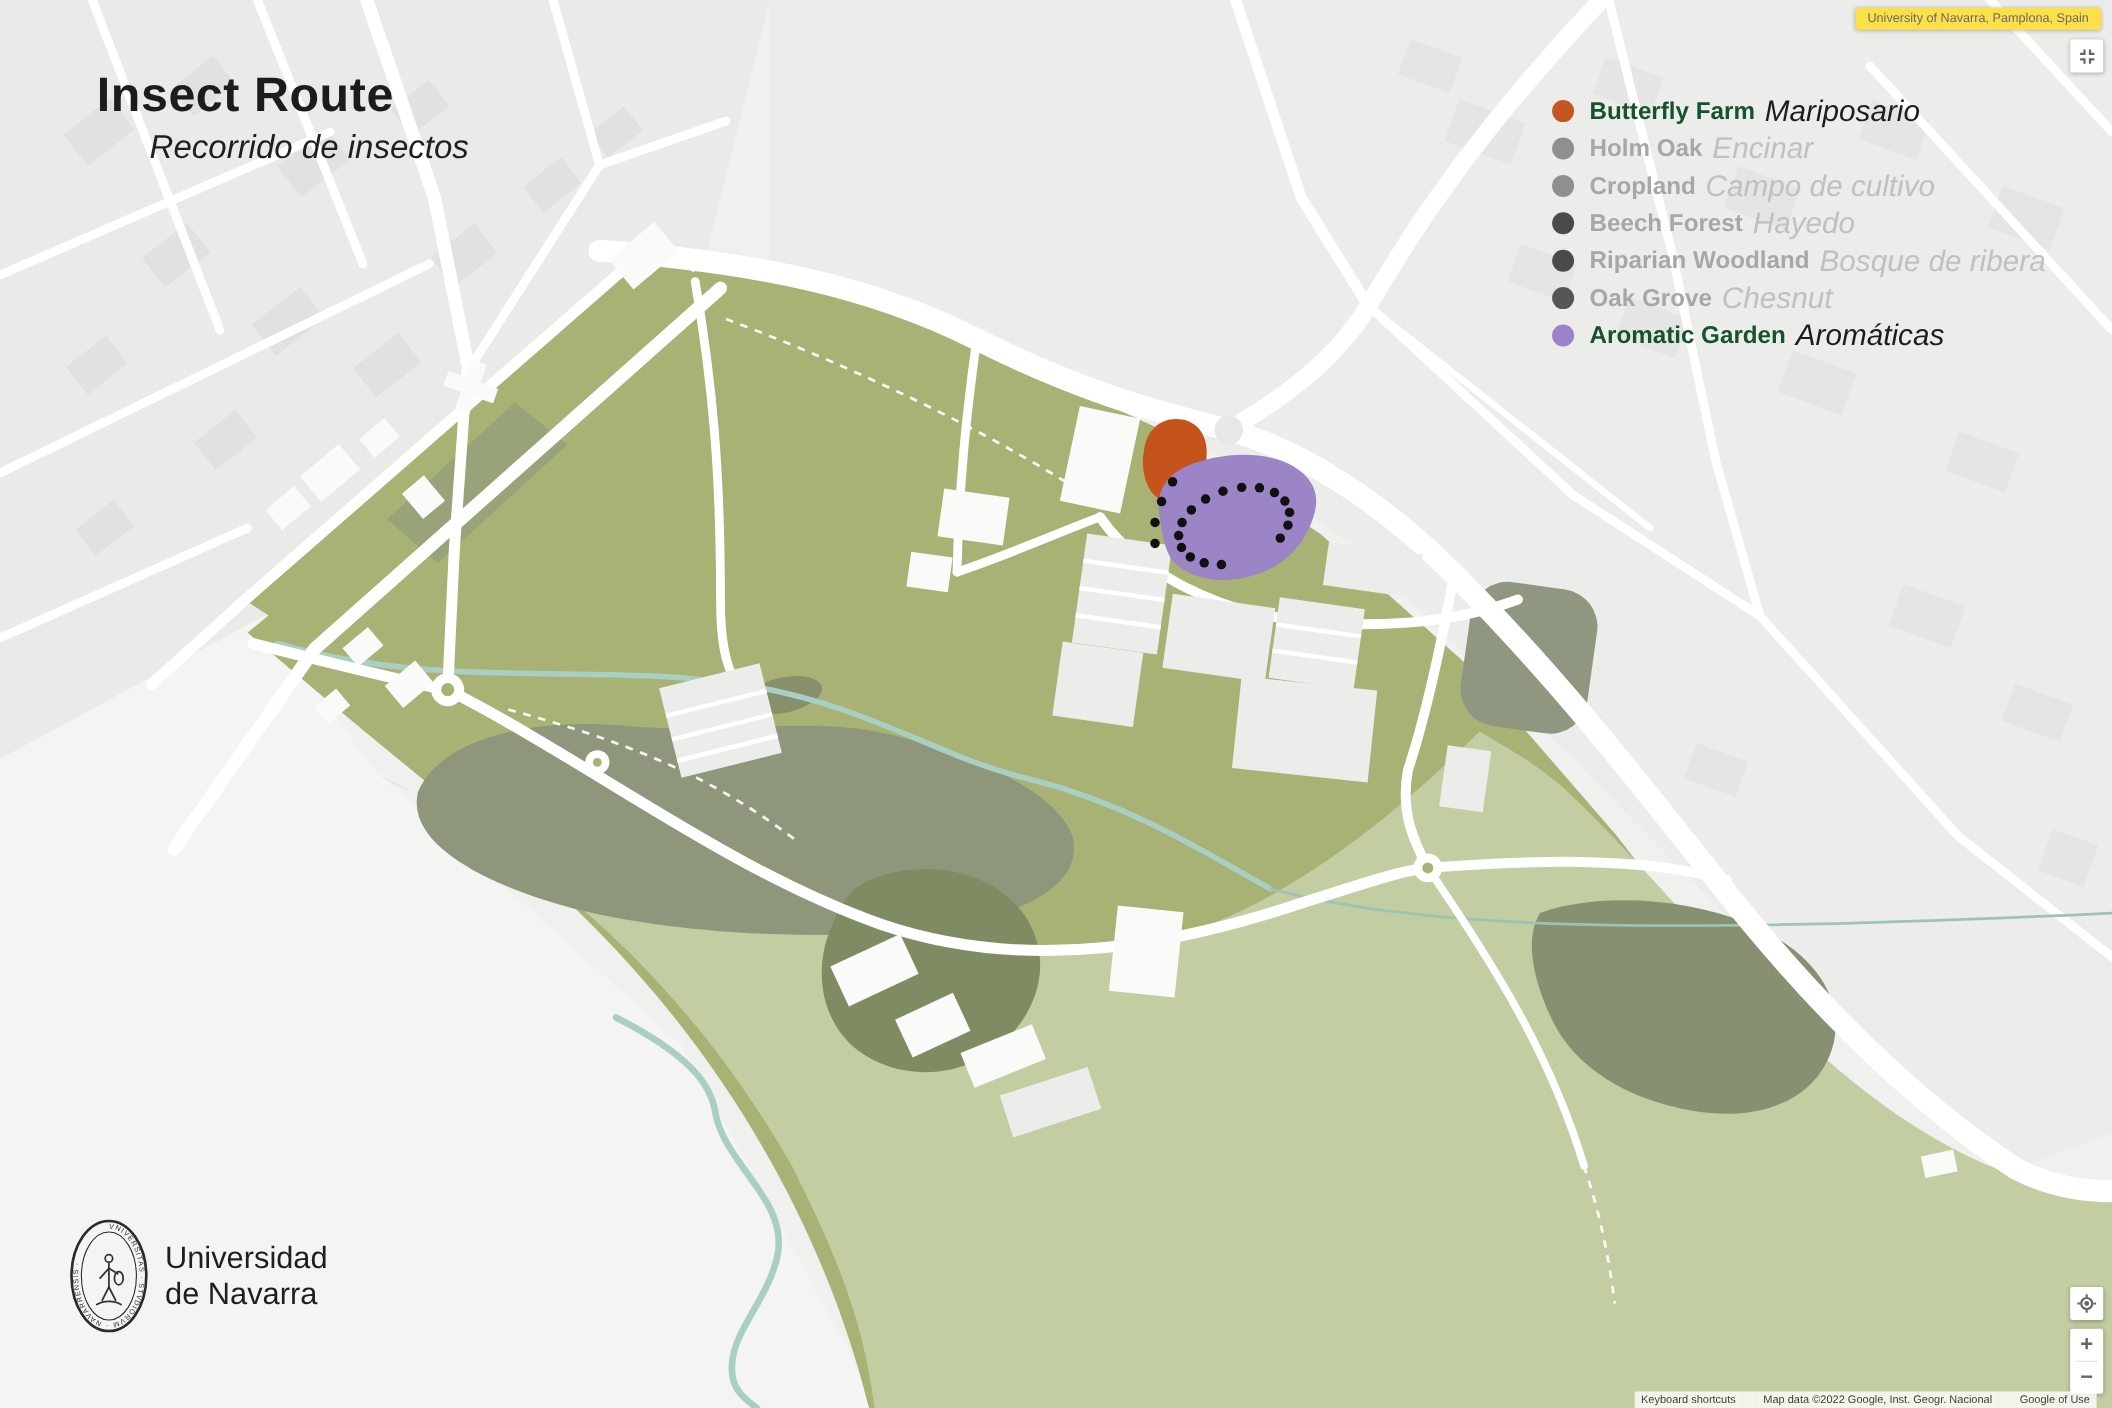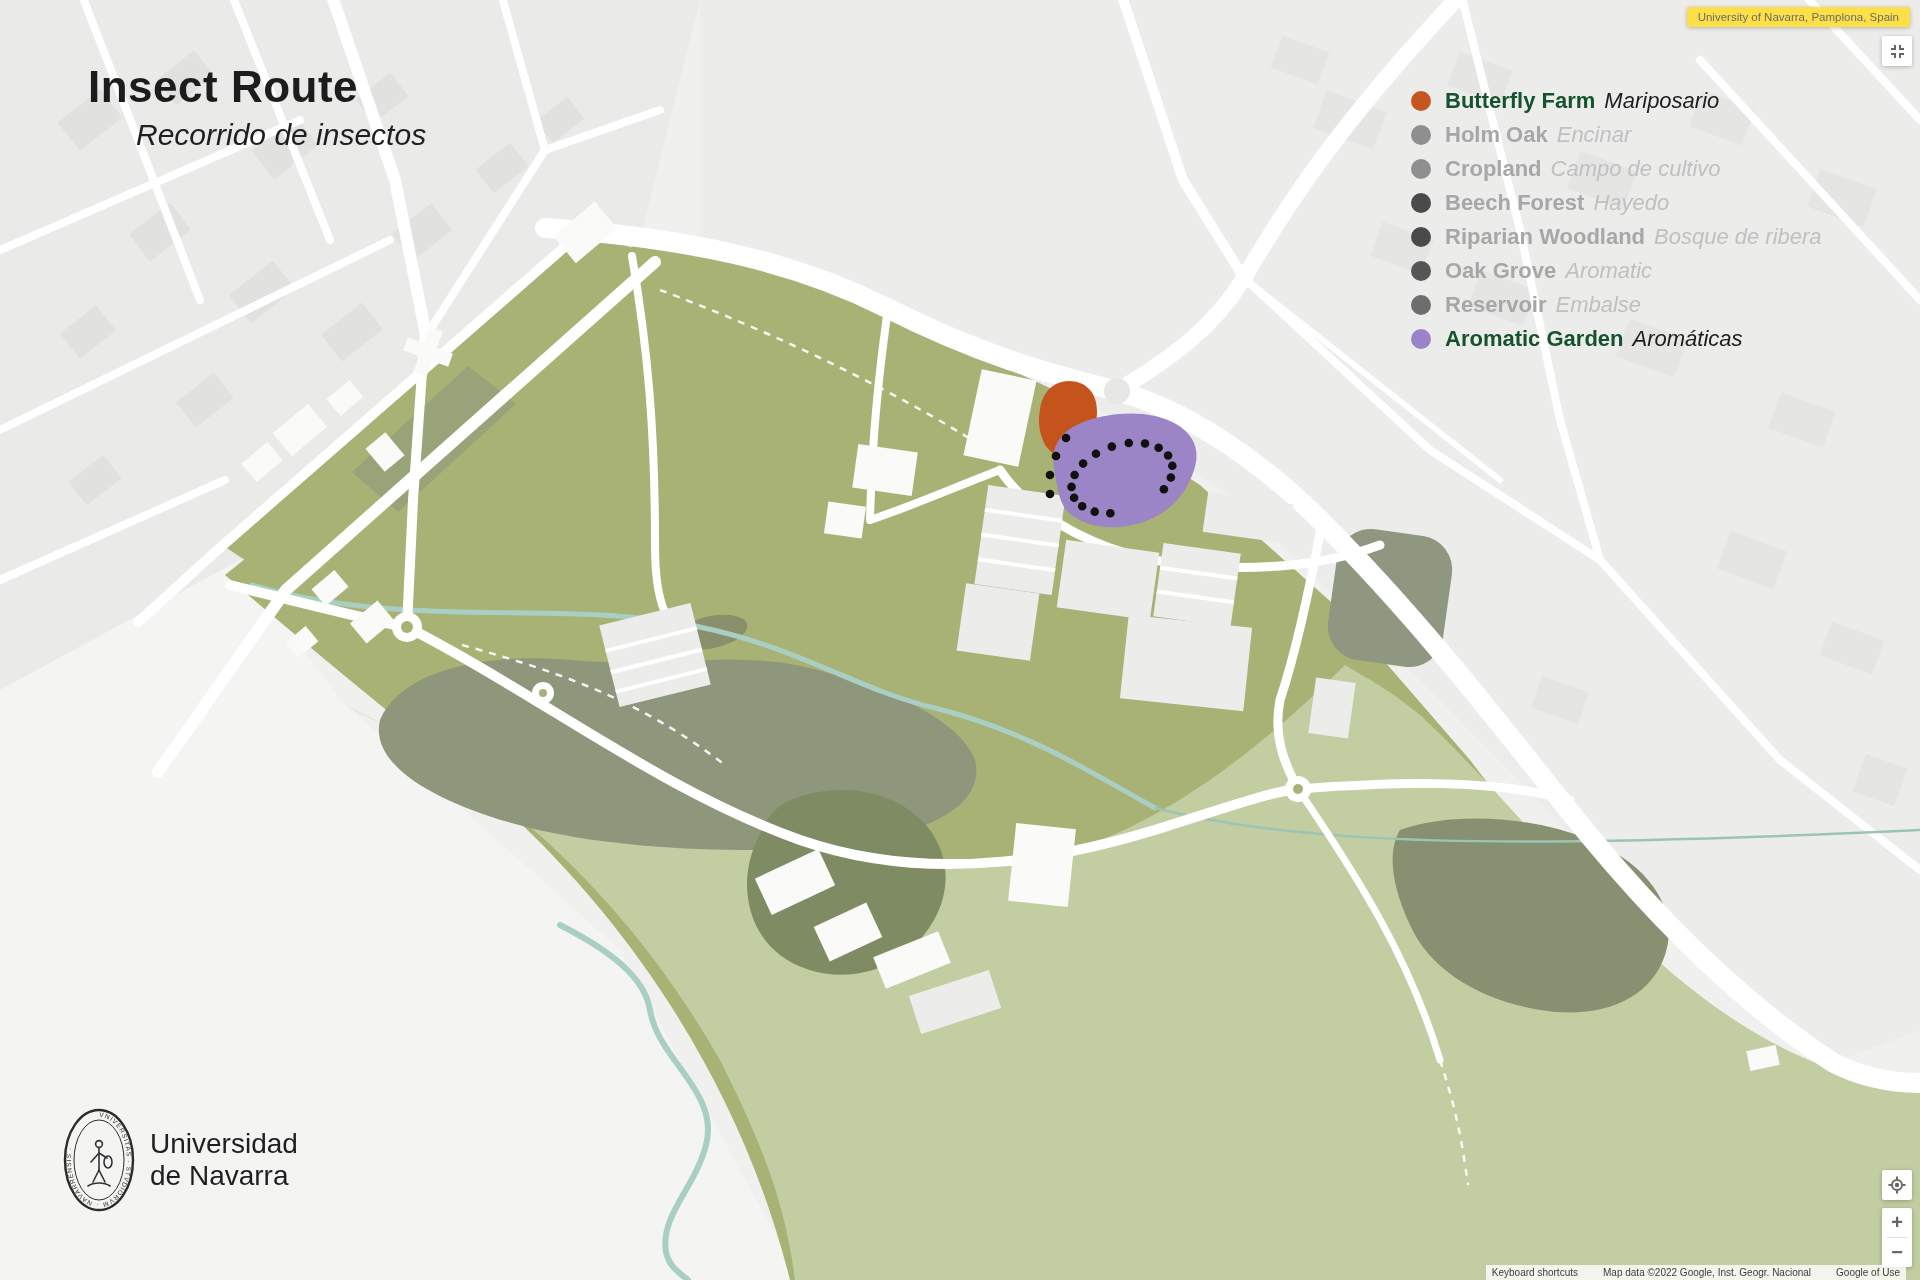--- a/index.html
+++ b/index.html
@@ -8,21 +8,21 @@
   svg text{font-family:"Liberation Sans",sans-serif;}
   
   .title-block{position:absolute;left:88px;top:62px;color:#1c1c1c;}
   .title-block h1{margin:0;font-size:44px;font-weight:bold;letter-spacing:.5px;}
   .title-block .subtitle{margin-top:6px;font-size:30px;font-style:italic;color:#1f1f1f;margin-left:48px;}
   
   .legend{position:absolute;left:1411px;top:84px;}
   .legend-row{display:flex;align-items:center;height:34px;}
   .legend-dot{width:20px;height:20px;border-radius:50%;margin-right:14px;flex:0 0 auto;}
   .legend-label{font-size:22px;font-weight:bold;white-space:nowrap;}
-  .legend-native{font-size:22px;font-style:italic;margin-left:9px;white-space:nowrap;}
+  .legend-native{font-size:27px;font-style:italic;margin-left:9px;white-space:nowrap;}
   .legend-row.active .legend-label{color:#14532d;}
   .legend-row.active .legend-native{color:#1d1d1d;}
   .legend-row.inactive .legend-label{color:#a7a7a7;}
   .legend-row.inactive .legend-native{color:#c0c0c0;}
   
   .chip{position:absolute;top:7px;right:10px;background:#fde047;border-radius:3px;
     padding:4px 11px;font-size:11.5px;color:#6b6b6b;box-shadow:0 1px 4px rgba(0,0,0,.25);}
   .sq-btn{position:absolute;right:8px;width:30px;height:30px;background:#fff;border:none;
     border-radius:2px;box-shadow:0 1px 4px rgba(0,0,0,.25);display:flex;align-items:center;
     justify-content:center;cursor:pointer;padding:0;}
@@ -389,26 +389,21 @@
         <span class="legend-native">Hayedo</span>
       </div>
       <div class="legend-row inactive">
         <span class="legend-dot" style="background: rgb(74, 74, 74);"></span>
         <span class="legend-label">Riparian Woodland</span>
         <span class="legend-native">Bosque de ribera</span>
       </div>
       <div class="legend-row inactive">
         <span class="legend-dot" style="background: rgb(86, 86, 86);"></span>
         <span class="legend-label">Oak Grove</span>
-        <span class="legend-native">Aromatic</span>
-      </div>
-      <div class="legend-row inactive">
-        <span class="legend-dot" style="background: rgb(109, 109, 109);"></span>
-        <span class="legend-label">Reservoir</span>
-        <span class="legend-native">Embalse</span>
+        <span class="legend-native">Chesnut</span>
       </div>
       <div class="legend-row active">
         <span class="legend-dot" style="background: rgb(155, 131, 201);"></span>
         <span class="legend-label">Aromatic Garden</span>
         <span class="legend-native">Aromáticas</span>
       </div>
     </div>
 
   <div class="chip">University of Navarra, Pamplona, Spain</div>
 

